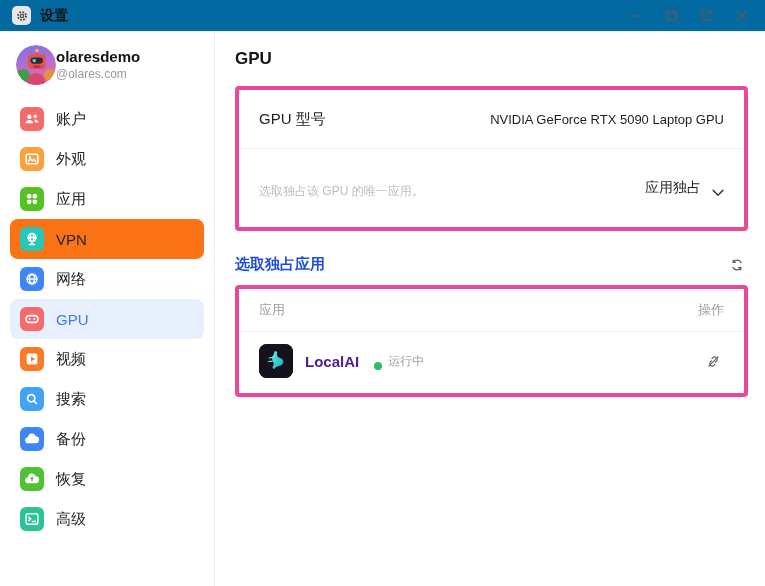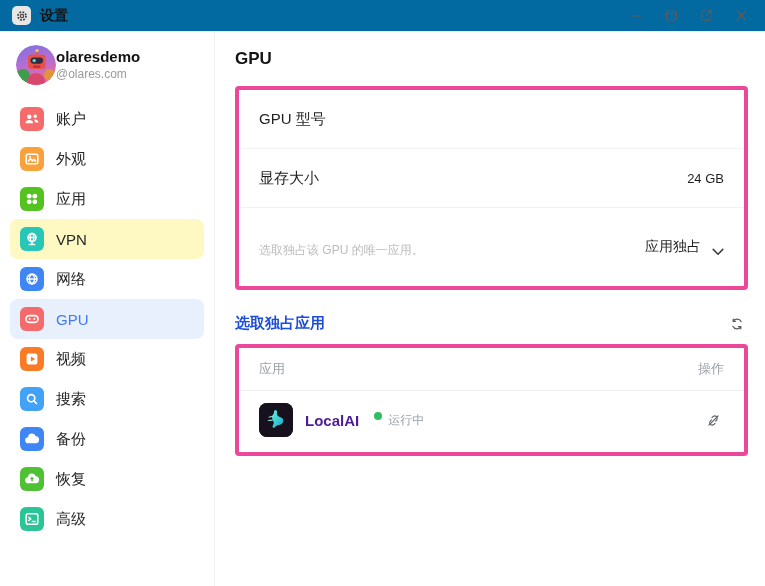--- a/index.html
+++ b/index.html
@@ -52,21 +52,21 @@
 
   .menu-item {
     display: flex; align-items: center; gap: 12px;
     height: 40px;
     padding: 0 10px;
     border-radius: 8px;
     font-size: 15px;
     color: #262626;
     cursor: pointer;
   }
-  .menu-item.hovered { background: #fef9c3; }
+  .menu-item.hovered { background: #f97316; }
   .menu-item.selected { background: #e9f0fd; }
   .menu-item.selected .menu-label { color: #4479f2; }
   .ico {
     width: 24px; height: 24px;
     border-radius: 6px;
     flex: none;
     display: flex; align-items: center; justify-content: center;
   }
   .ico svg { display: block; }
 
@@ -111,21 +111,21 @@
     font-size: 13px; color: #9aa0a6;
   }
   .app-row { display: flex; align-items: center; padding: 12px 20px 15px 20px; }
   .app-tile {
     width: 34px; height: 34px; border-radius: 8px;
     background: #16111c;
     flex: none;
     display: flex; align-items: center; justify-content: center;
   }
   .app-name { font-size: 15px; font-weight: 700; color: #4c1d95; margin-left: 12px; }
-  .status { display: flex; align-items: flex-start; gap: 6px; margin-left: 15px; }
+  .status { display: flex; align-items: flex-end; gap: 6px; margin-left: 15px; }
   .dot { width: 8px; height: 8px; border-radius: 50%; }
   .status-text { font-size: 12px; color: #9aa0a6; }
   .unlink-btn { margin-left: auto; background: none; border: none; cursor: pointer; display: flex; padding: 2px; }
 </style>
 </head>
 <body>
 
 <div class="titlebar">
   <span class="app-icon">
     <svg width="14" height="14" viewBox="0 0 18 18">
@@ -324,24 +324,21 @@
     </nav>
   </div>
 
   <div class="main">
 
     <h1 class="page-title">GPU</h1>
 
     <div class="card">
       <div class="row">
         <span class="row-label">GPU 型号</span>
-      </div>
-      <div class="row">
-        <span class="row-label">显存大小</span>
-        <span class="row-value">24 GB</span>
+        <span class="row-value">NVIDIA GeForce RTX 5090 Laptop GPU</span>
       </div>
       <div class="row tall">
         <div>
           <div class="row-sub">选取独占该 GPU 的唯一应用。</div>
         </div>
         <button class="select">
           <span>应用独占</span>
           <span style="display:flex;">
             <svg width="12" height="8" viewBox="0 0 12 8" fill="none" stroke="#3c3c3c" stroke-width="1.5" stroke-linecap="round" stroke-linejoin="round">
                 <path d="M1.2 1.4 6 6.2l4.8-4.8"></path>

